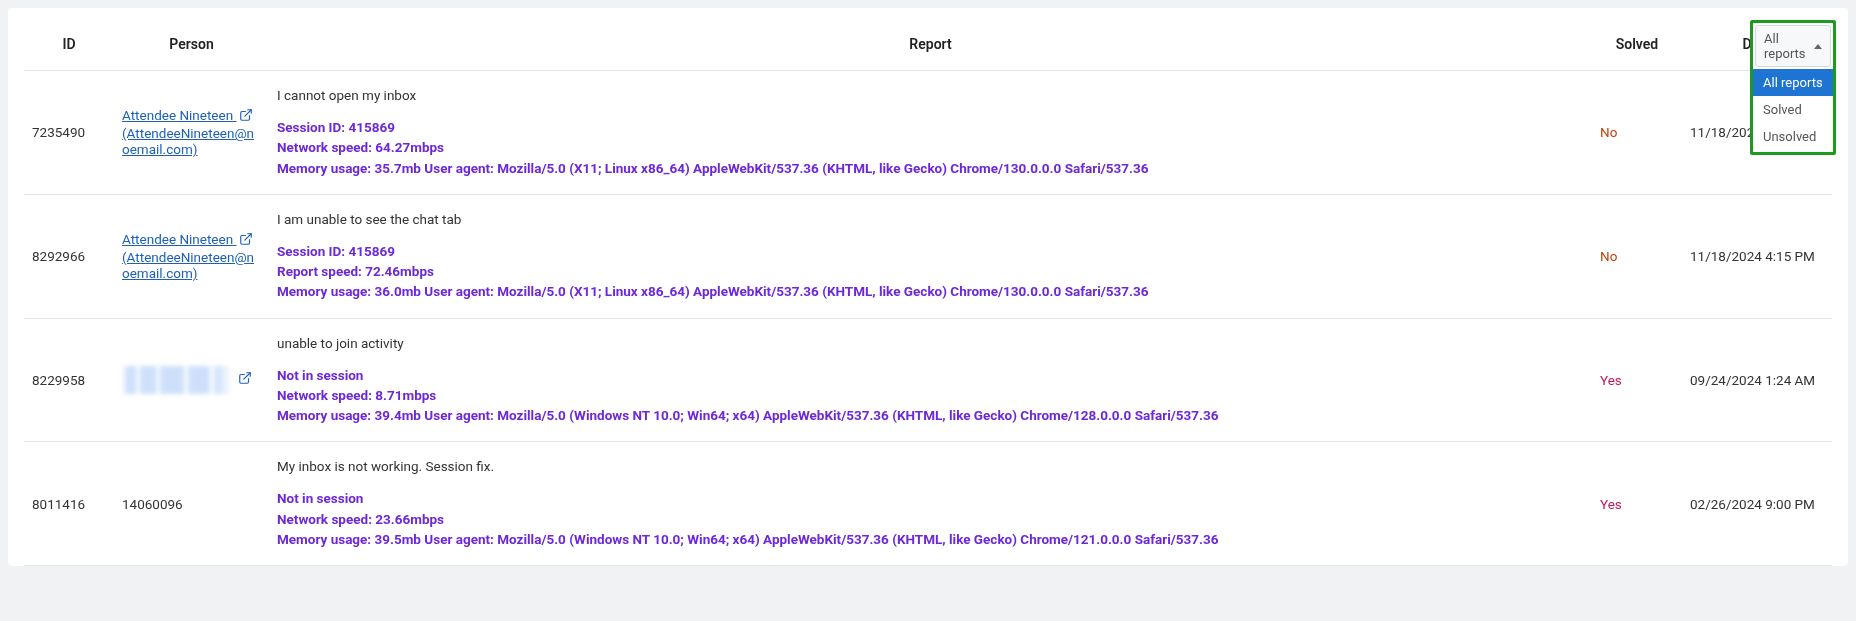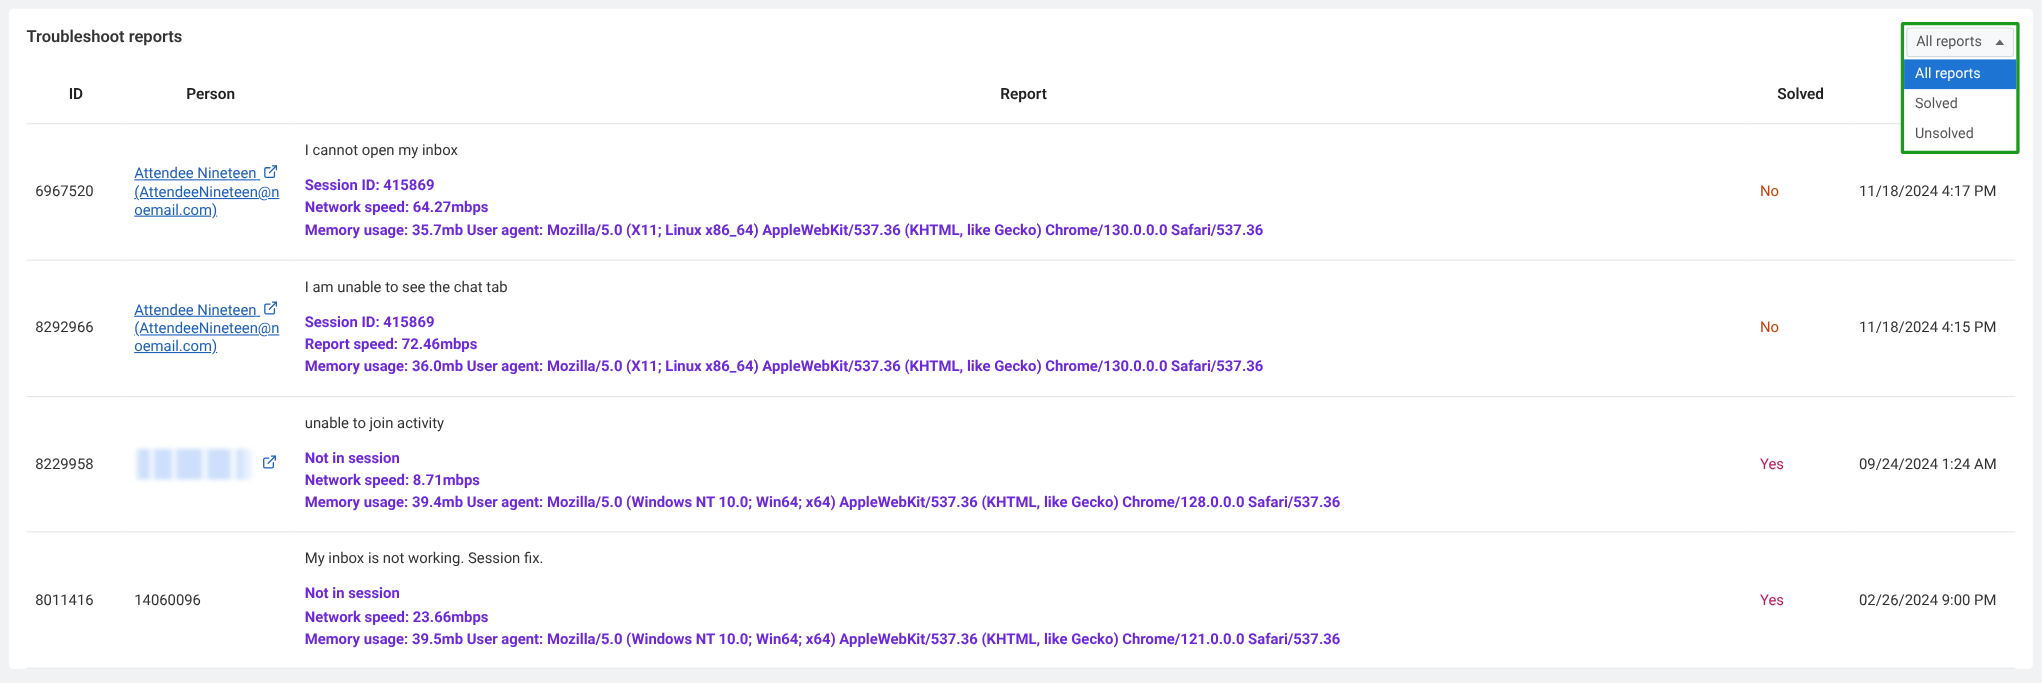--- a/index.html
+++ b/index.html
@@ -19,21 +19,21 @@
   .panel-title {
     font-weight: 600;
     color: #333;
     font-size: 15px;
     margin-bottom: 24px;
   }
   .filter-container {
     position: absolute;
     right: 12px;
     top: 12px;
-    width: 108px;
+    width: 86px;
     border: 3px solid #1a9b1e;
     border-radius: 2px;
     background: #fff;
     z-index: 10;
   }
   .filter-select {
     background: #f7f8f9;
     border: 1px solid #d5d9dd;
     border-radius: 3px;
     padding: 5px 8px;
@@ -139,21 +139,20 @@
         rgba(200,220,250,0.9) 62%, rgba(200,220,250,0.9) 78%,
         rgba(255,255,255,1) 82%, rgba(200,220,250,0.9) 86%,
         rgba(200,220,250,0.0) 100%);
     filter: blur(2px);
   }
 </style>
 </head>
 <body>
 
 <div class="panel">
-  <div class="panel-title">Troubleshoot reports</div>
 
   <div class="filter-container">
     <div class="filter-select">
       <span>All reports</span>
       <span class="tri"></span>
     </div>
     <div class="filter-options">
       <div class="filter-opt selected">All reports</div>
       <div class="filter-opt">Solved</div>
       <div class="filter-opt">Unsolved</div>
@@ -172,21 +171,21 @@
       <tr>
         <th>ID</th>
         <th>Person</th>
         <th>Report</th>
         <th>Solved</th>
         <th>Date</th>
       </tr>
     </thead>
     <tbody id="tbody">
         <tr>
-          <td>6967520</td>
+          <td>7235490</td>
           <td><a href="#" class="person-link"><span>Attendee Nineteen</span> <span class="ext-icon"><svg viewBox="0 0 24 24" fill="none" stroke="#1e60b8" stroke-width="2" stroke-linecap="round" stroke-linejoin="round">
                   <path d="M18 13v6a2 2 0 0 1-2 2H5a2 2 0 0 1-2-2V8a2 2 0 0 1 2-2h6"></path>
                   <polyline points="15 3 21 3 21 9"></polyline>
                   <line x1="10" y1="14" x2="21" y2="3"></line>
                 </svg></span><br><span>(AttendeeNineteen@noemail.com)</span></a></td>
           <td>
             <div class="report-title">I cannot open my inbox</div>
             <div class="report-meta">
               <div>Session ID: 415869</div>
               <div>Network speed: 64.27mbps</div>

